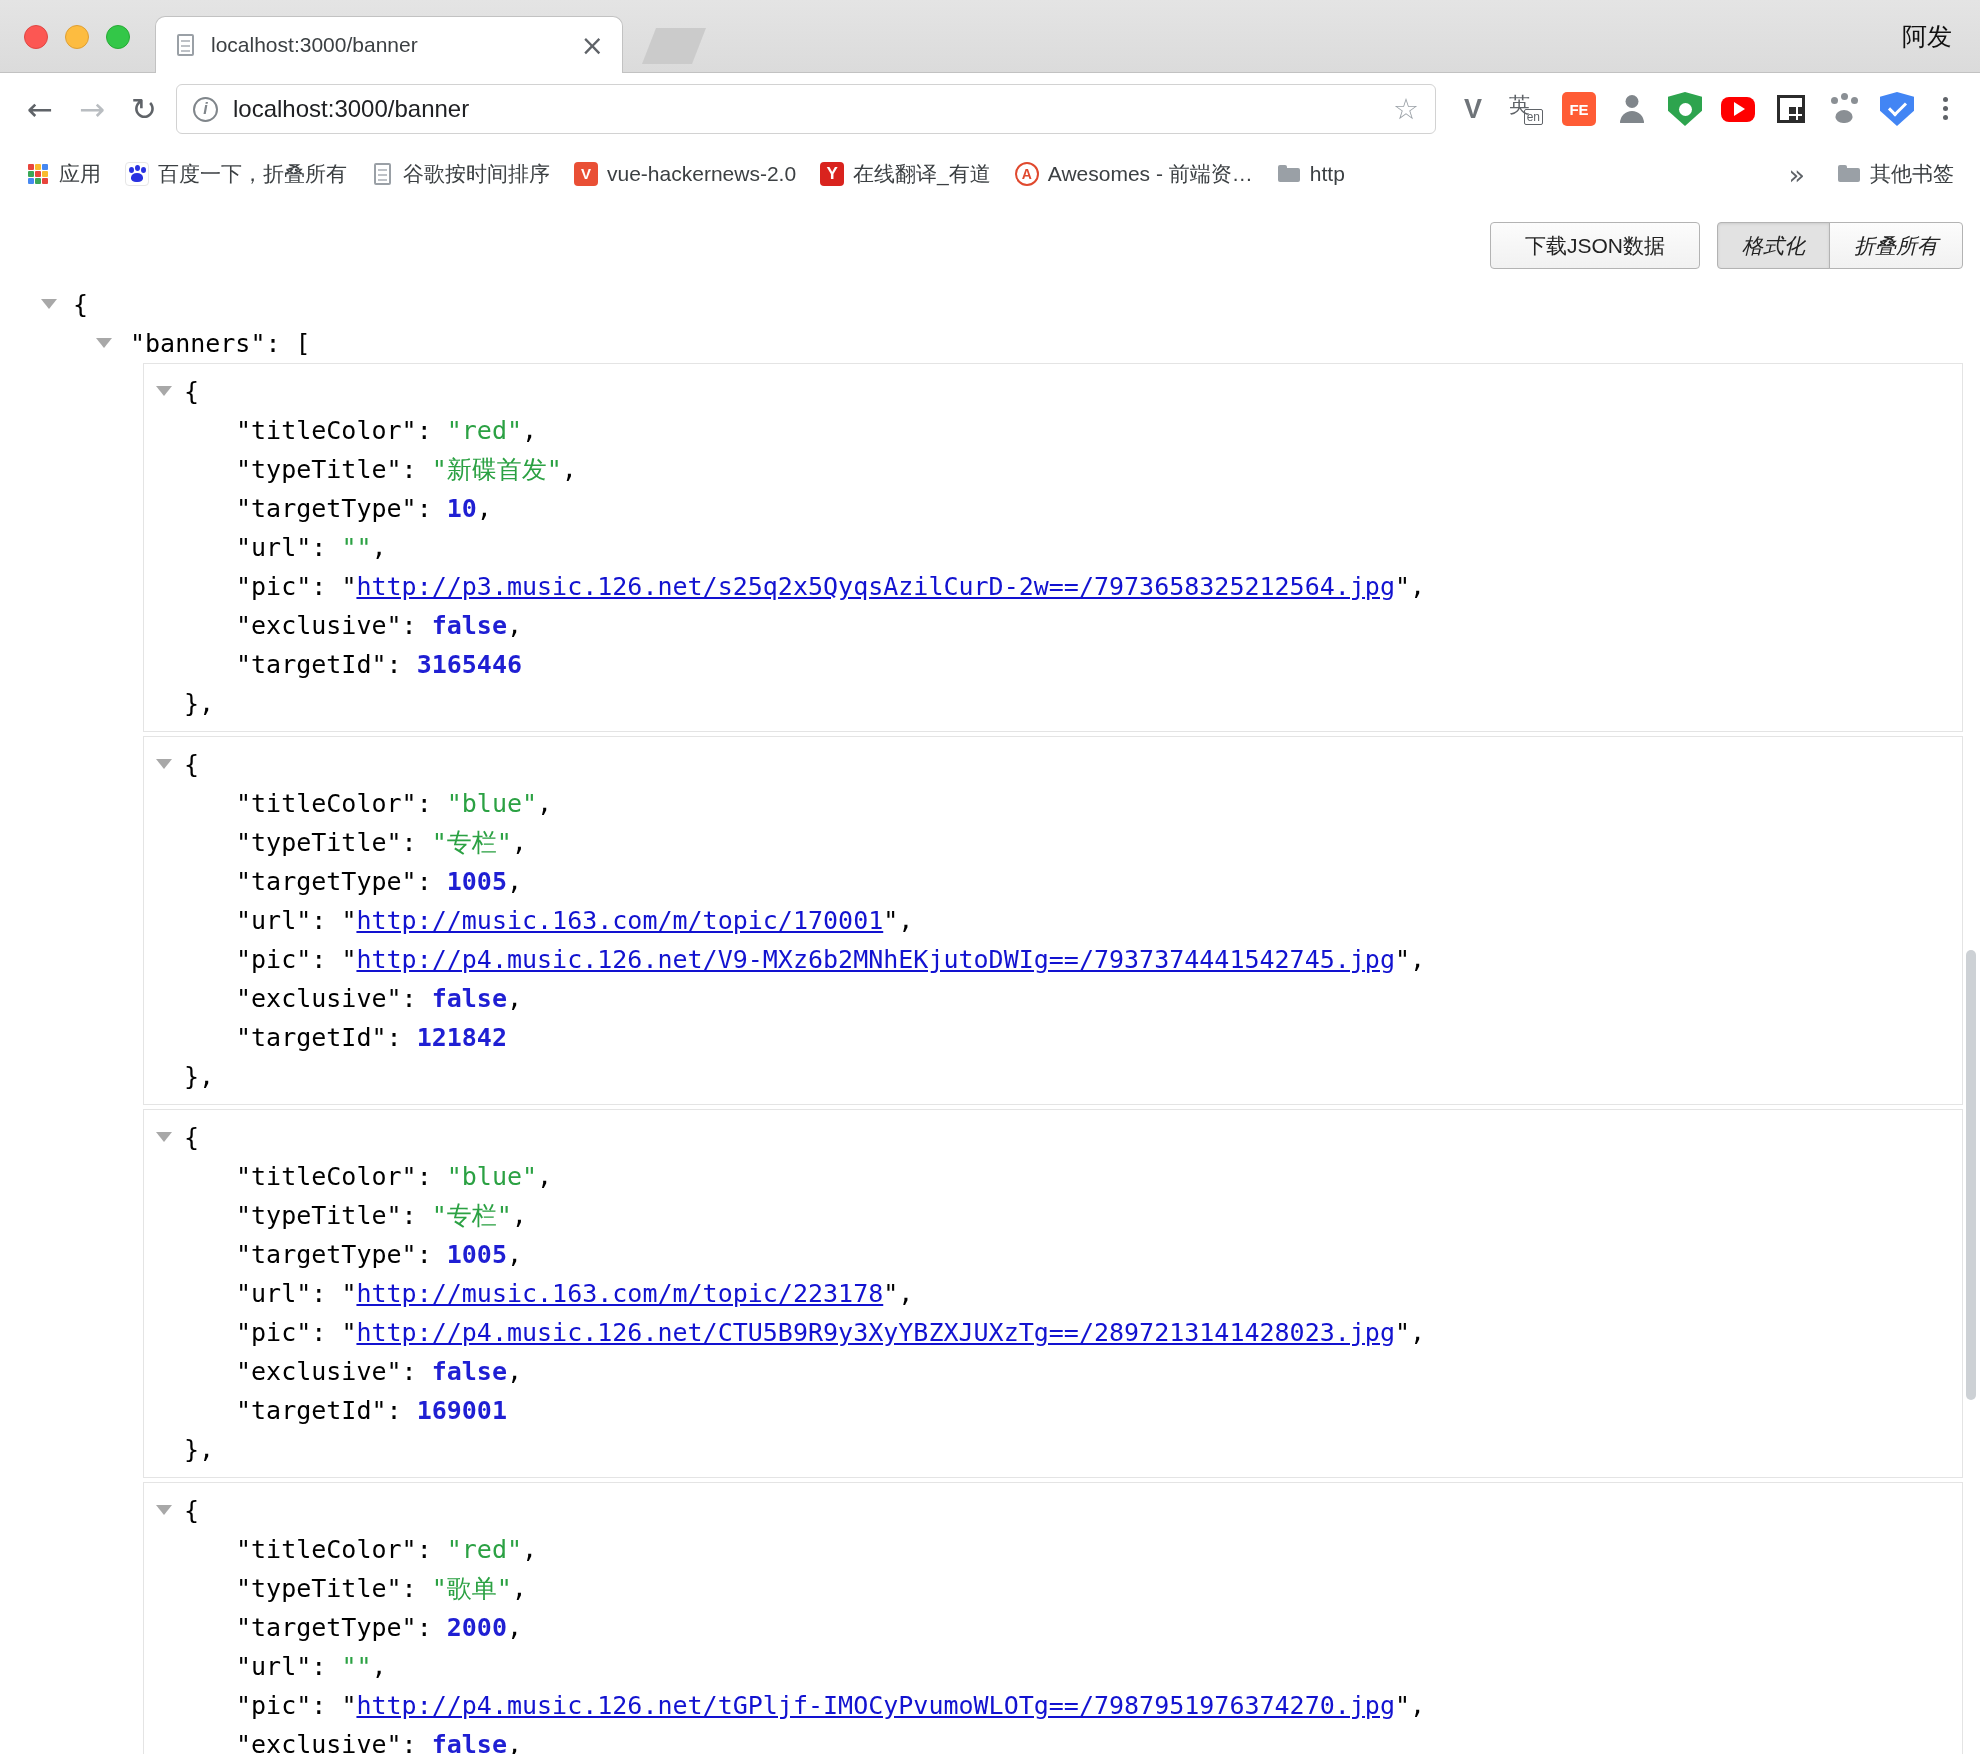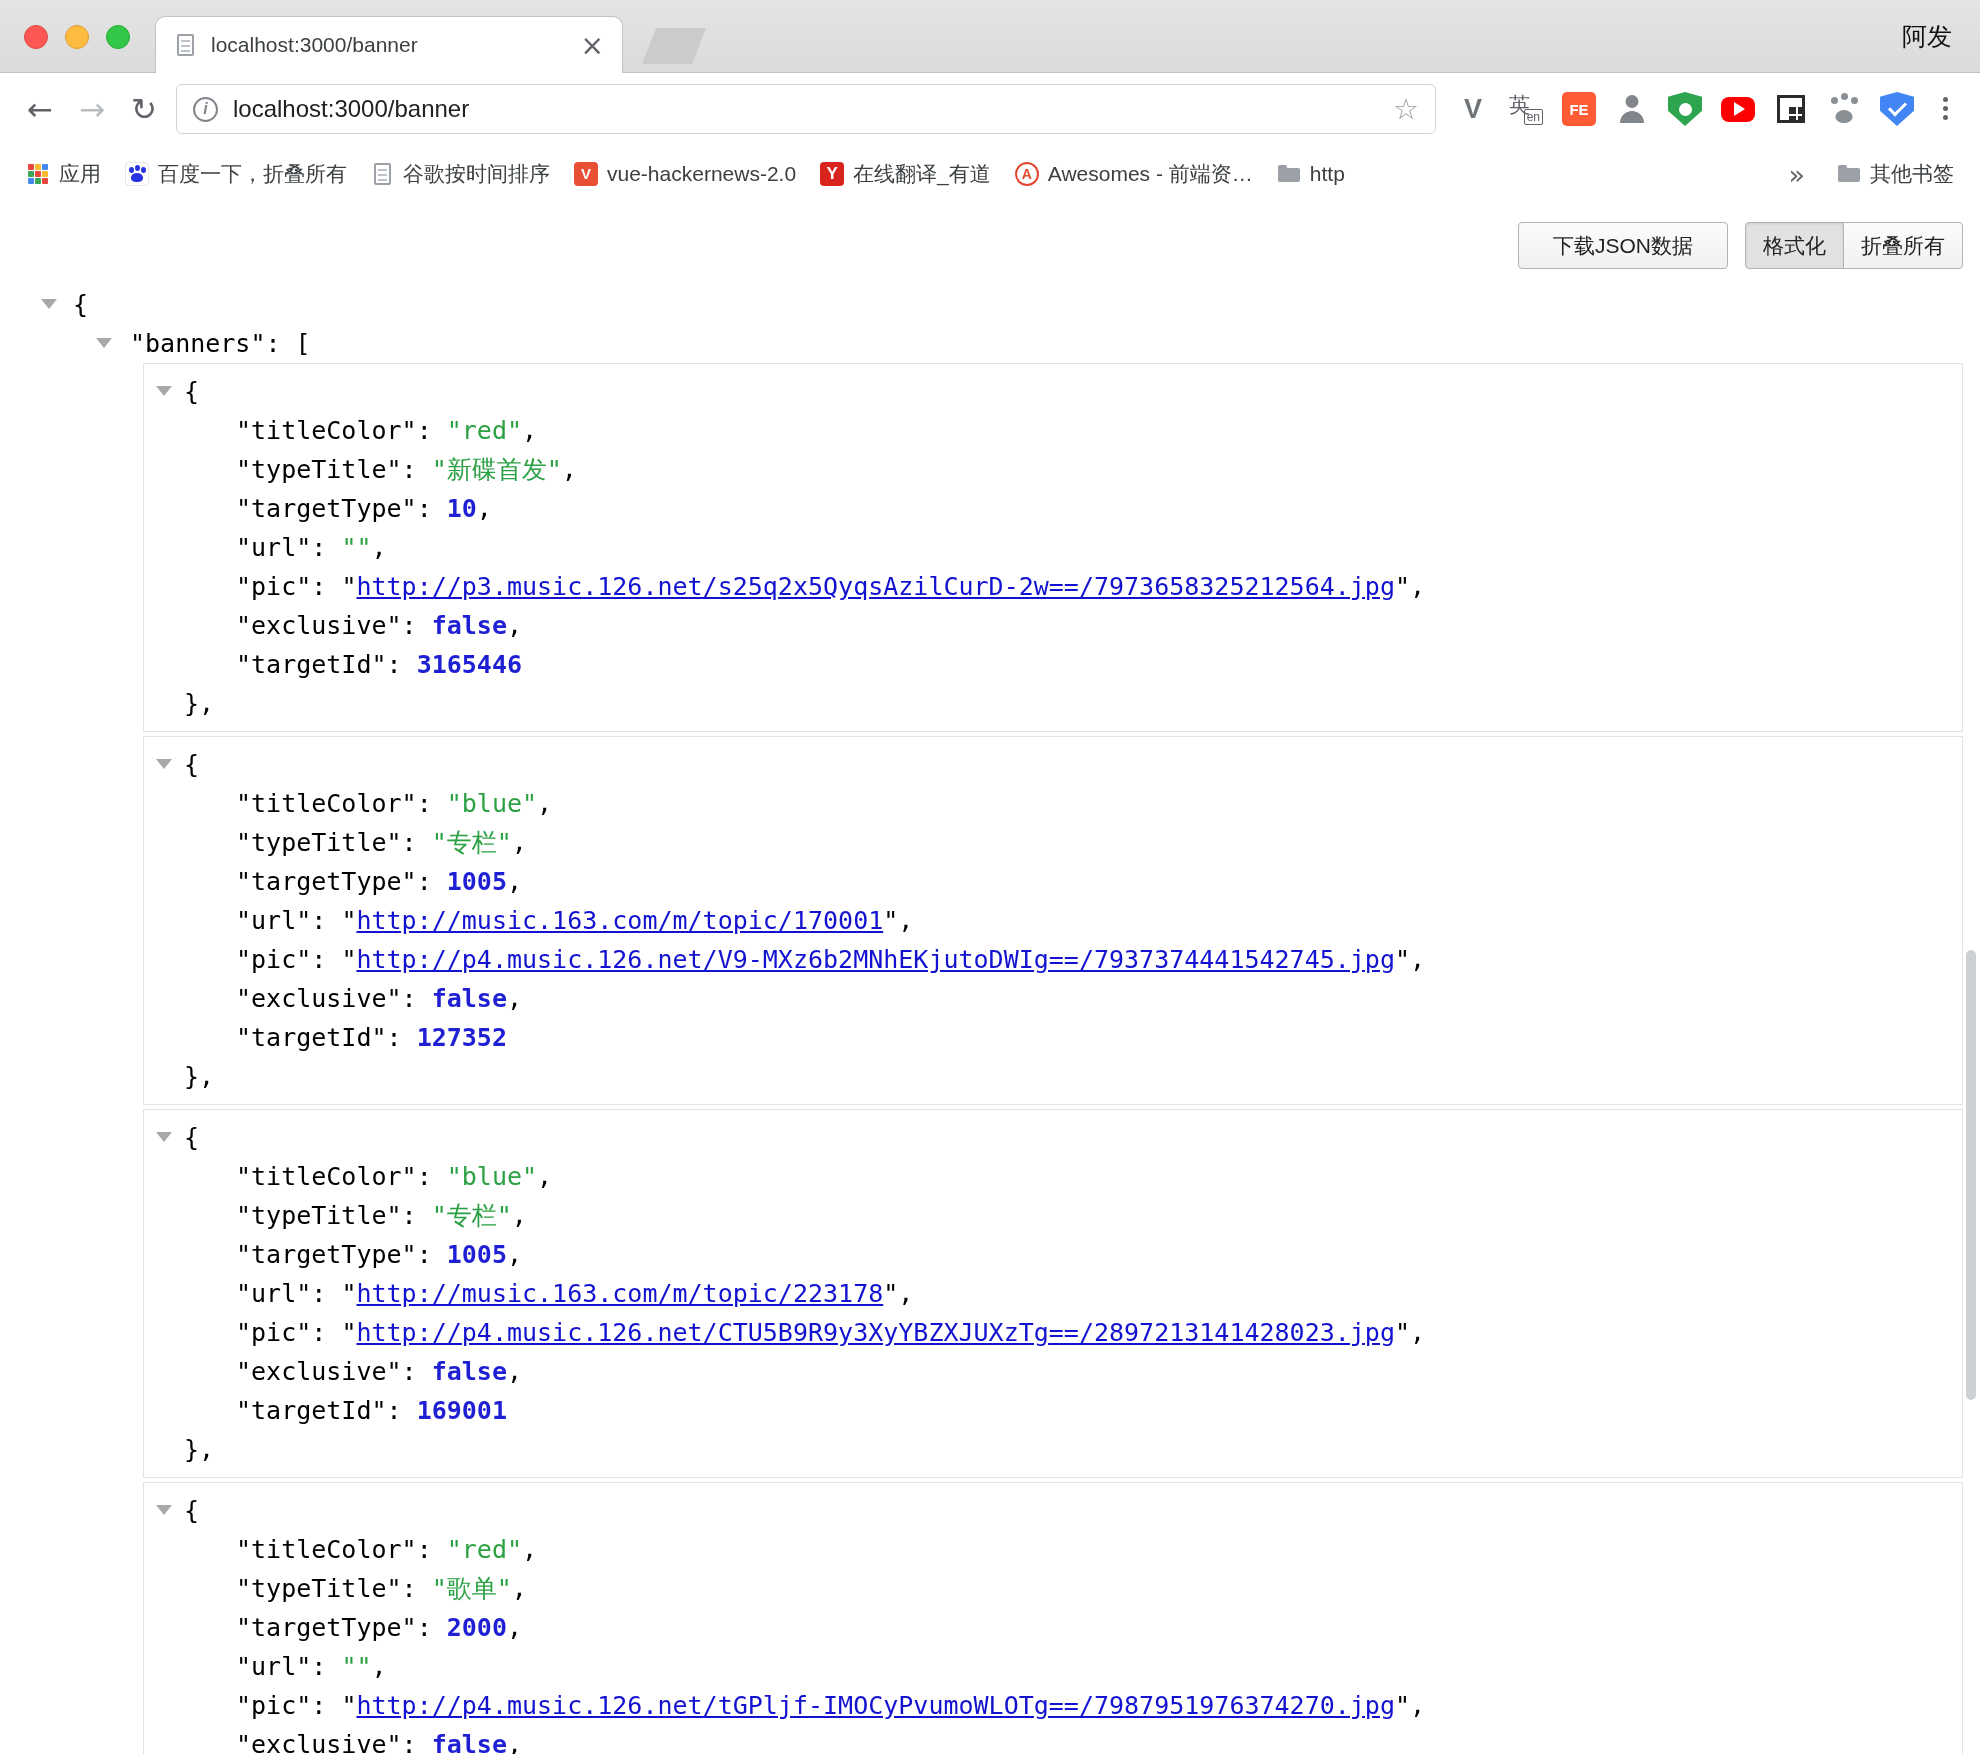--- a/index.html
+++ b/index.html
@@ -96,21 +96,21 @@
   .icon-folder::before { content:''; position:absolute; left:1px; top:6px; width:22px; height:14px; background:#9aa0a6; border-radius:2px; }
   .icon-folder::after { content:''; position:absolute; left:1px; top:3px; width:9px; height:5px; background:#9aa0a6; border-radius:2px 2px 0 0; }
 
   
   .content { position:relative; background:#fff; }
   .actions { display:flex; justify-content:flex-end; align-items:center; padding:19px 17px 0 0; gap:17px; }
   .btn { height:47px; line-height:45px; border:1px solid #b3b3b3; border-radius:4px;
     background:linear-gradient(#fcfcfc,#f1f1f1); font-size:21px; color:#222; padding:0 34px;
     font-family:"Liberation Sans", sans-serif; }
   .btn-group { display:flex; }
-  .btn-group .btn { border-radius:0; padding:0 17px; }
+  .btn-group .btn { border-radius:0; padding:0 24px;font-style:italic; }
   .btn-group .btn:first-child { border-radius:4px 0 0 4px; }
   .btn-group .btn:last-child { border-radius:0 4px 4px 0; margin-left:-1px; }
   .btn.active { background:#e2e2e2; box-shadow:inset 0 1px 3px rgba(0,0,0,.1); }
 
   .json-tree { margin-top:16px; font-family:"DejaVu Sans Mono", monospace; font-size:25px; color:#000; }
   .jline { position:relative; line-height:39px; white-space:pre; }
   .jtri { position:absolute; top:14px; width:0; height:0;
     border-left:8px solid transparent; border-right:8px solid transparent; border-top:10px solid #a8a8a8; }
   .jbox { margin:0 17px 4px 143px; border:1px solid #e4e4e4; padding:8px 0; background:#fff; }
   .jkey { color:#000; }
@@ -229,21 +229,21 @@
           <div class="jline" style="padding-left: 40px;"><span class="jpunc">},</span></div>
         </div>
         <div class="jbox">
           <div class="jline" style="padding-left: 40px;"><span class="jtri" style="left: 12px;"></span><span class="jpunc">{</span></div>
           <div class="jline" style="padding-left: 92px;"><span class="jkey">"titleColor"</span><span class="jpunc">: </span><span class="jstr">"blue"</span><span class="jpunc">,</span></div>
           <div class="jline" style="padding-left: 92px;"><span class="jkey">"typeTitle"</span><span class="jpunc">: </span><span class="jstr">"专栏"</span><span class="jpunc">,</span></div>
           <div class="jline" style="padding-left: 92px;"><span class="jkey">"targetType"</span><span class="jpunc">: </span><span class="jnum">1005</span><span class="jpunc">,</span></div>
           <div class="jline" style="padding-left: 92px;"><span class="jkey">"url"</span><span class="jpunc">: </span><span class="jpunc">"</span><a class="jlink" href="#">http://music.163.com/m/topic/170001</a><span class="jpunc">",</span></div>
           <div class="jline" style="padding-left: 92px;"><span class="jkey">"pic"</span><span class="jpunc">: </span><span class="jpunc">"</span><a class="jlink" href="#">http://p4.music.126.net/V9-MXz6b2MNhEKjutoDWIg==/7937374441542745.jpg</a><span class="jpunc">",</span></div>
           <div class="jline" style="padding-left: 92px;"><span class="jkey">"exclusive"</span><span class="jpunc">: </span><span class="jbool">false</span><span class="jpunc">,</span></div>
-          <div class="jline" style="padding-left: 92px;"><span class="jkey">"targetId"</span><span class="jpunc">: </span><span class="jnum">127352</span></div>
+          <div class="jline" style="padding-left: 92px;"><span class="jkey">"targetId"</span><span class="jpunc">: </span><span class="jnum">121842</span></div>
           <div class="jline" style="padding-left: 40px;"><span class="jpunc">},</span></div>
         </div>
         <div class="jbox">
           <div class="jline" style="padding-left: 40px;"><span class="jtri" style="left: 12px;"></span><span class="jpunc">{</span></div>
           <div class="jline" style="padding-left: 92px;"><span class="jkey">"titleColor"</span><span class="jpunc">: </span><span class="jstr">"blue"</span><span class="jpunc">,</span></div>
           <div class="jline" style="padding-left: 92px;"><span class="jkey">"typeTitle"</span><span class="jpunc">: </span><span class="jstr">"专栏"</span><span class="jpunc">,</span></div>
           <div class="jline" style="padding-left: 92px;"><span class="jkey">"targetType"</span><span class="jpunc">: </span><span class="jnum">1005</span><span class="jpunc">,</span></div>
           <div class="jline" style="padding-left: 92px;"><span class="jkey">"url"</span><span class="jpunc">: </span><span class="jpunc">"</span><a class="jlink" href="#">http://music.163.com/m/topic/223178</a><span class="jpunc">",</span></div>
           <div class="jline" style="padding-left: 92px;"><span class="jkey">"pic"</span><span class="jpunc">: </span><span class="jpunc">"</span><a class="jlink" href="#">http://p4.music.126.net/CTU5B9R9y3XyYBZXJUXzTg==/2897213141428023.jpg</a><span class="jpunc">",</span></div>
           <div class="jline" style="padding-left: 92px;"><span class="jkey">"exclusive"</span><span class="jpunc">: </span><span class="jbool">false</span><span class="jpunc">,</span></div>

